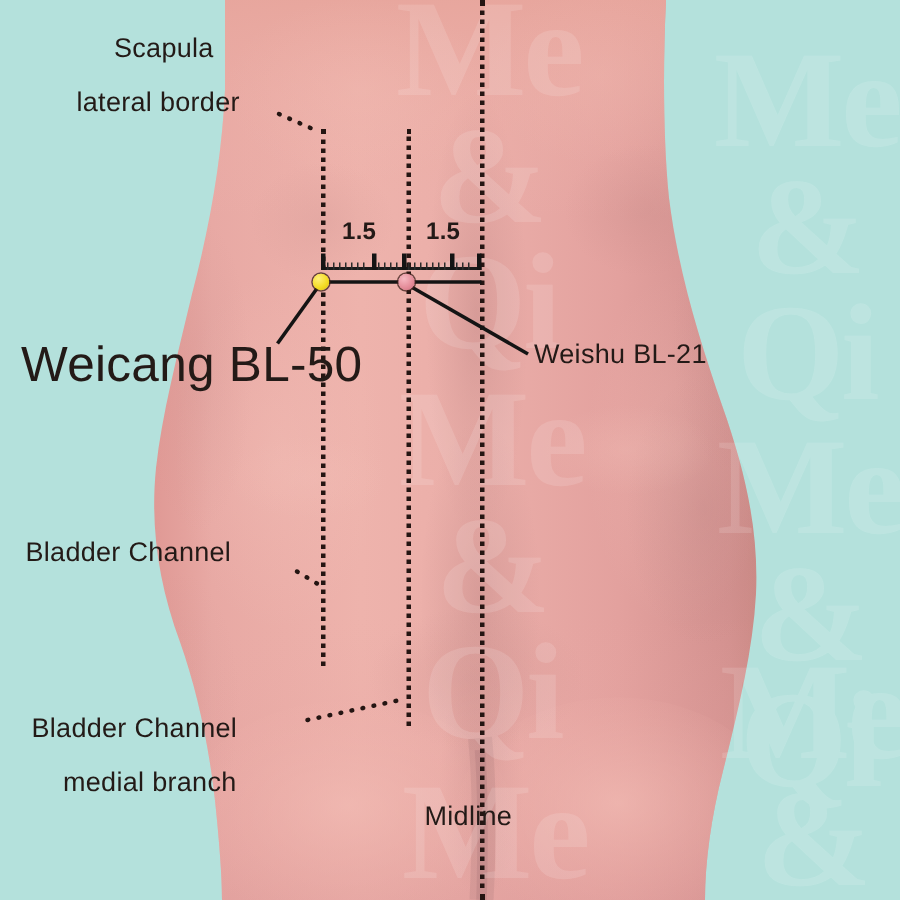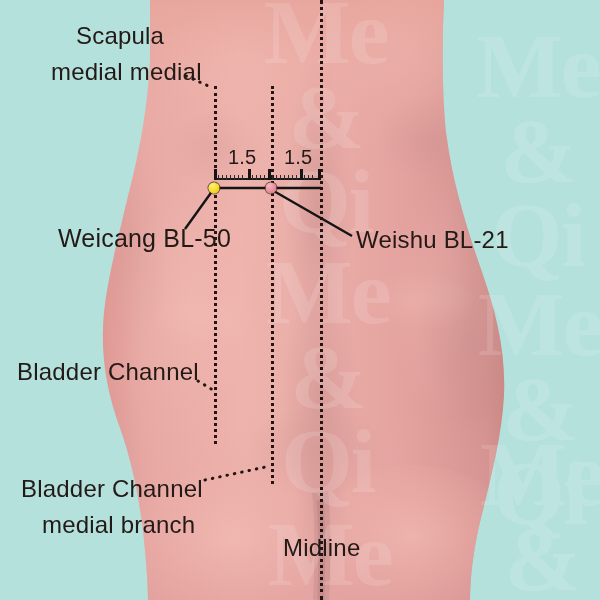--- a/index.html
+++ b/index.html
@@ -84,23 +84,23 @@
   .pt.rose{background:radial-gradient(circle at 35% 30%, #f7b9c2 0%, #e58e9b 55%, #cf6d7d 100%);}
 
   
   .lbl{
     position:absolute;
     color:#231a17;
     font-family:"Liberation Sans", sans-serif;
     white-space:nowrap;
     letter-spacing:.2px;
   }
-  .lbl-big{font-size:25px;margin-left:44px;}
-  .lbl-mid{font-size:24px;}
-  .lbl-num{font-size:20px;}
+  .lbl-big{font-size:33px;}
+  .lbl-mid{font-size:18px;}
+  .lbl-num{font-size:16px;font-weight:bold;}
 </style>
 </head>
 <body>
 
 <div id="stage">
 
   <div class="torso">
     <svg viewBox="0 0 600 600" xmlns="http://www.w3.org/2000/svg">
       <defs>
         <linearGradient id="skinH" x1="0" y1="0" x2="1" y2="0">
@@ -280,21 +280,21 @@
     <div class="tick minor" style="left:98px;"></div>
   </div>
 
   <div class="lbl lbl-num" style="left:228px;top:146px;">1.5</div>
   <div class="lbl lbl-num" style="left:284px;top:146px;">1.5</div>
 
   <div class="pt yellow" style="left:214px;top:188px;"></div>
   <div class="pt rose" style="left:271px;top:188px;"></div>
 
   <div class="lbl lbl-mid" style="left:76px;top:22px;">Scapula</div>
-  <div class="lbl lbl-mid" style="left:51px;top:58px;">medial medial</div>
+  <div class="lbl lbl-mid" style="left:51px;top:58px;">lateral border</div>
 
   <div class="lbl lbl-big" style="left:14px;top:224px;">Weicang BL-50</div>
 
   <div class="lbl lbl-mid" style="left:356px;top:226px;">Weishu BL-21</div>
 
   <div class="lbl lbl-mid" style="left:17px;top:358px;">Bladder Channel</div>
 
   <div class="lbl lbl-mid" style="left:21px;top:475px;">Bladder Channel</div>
   <div class="lbl lbl-mid" style="left:42px;top:511px;">medial branch</div>
 

